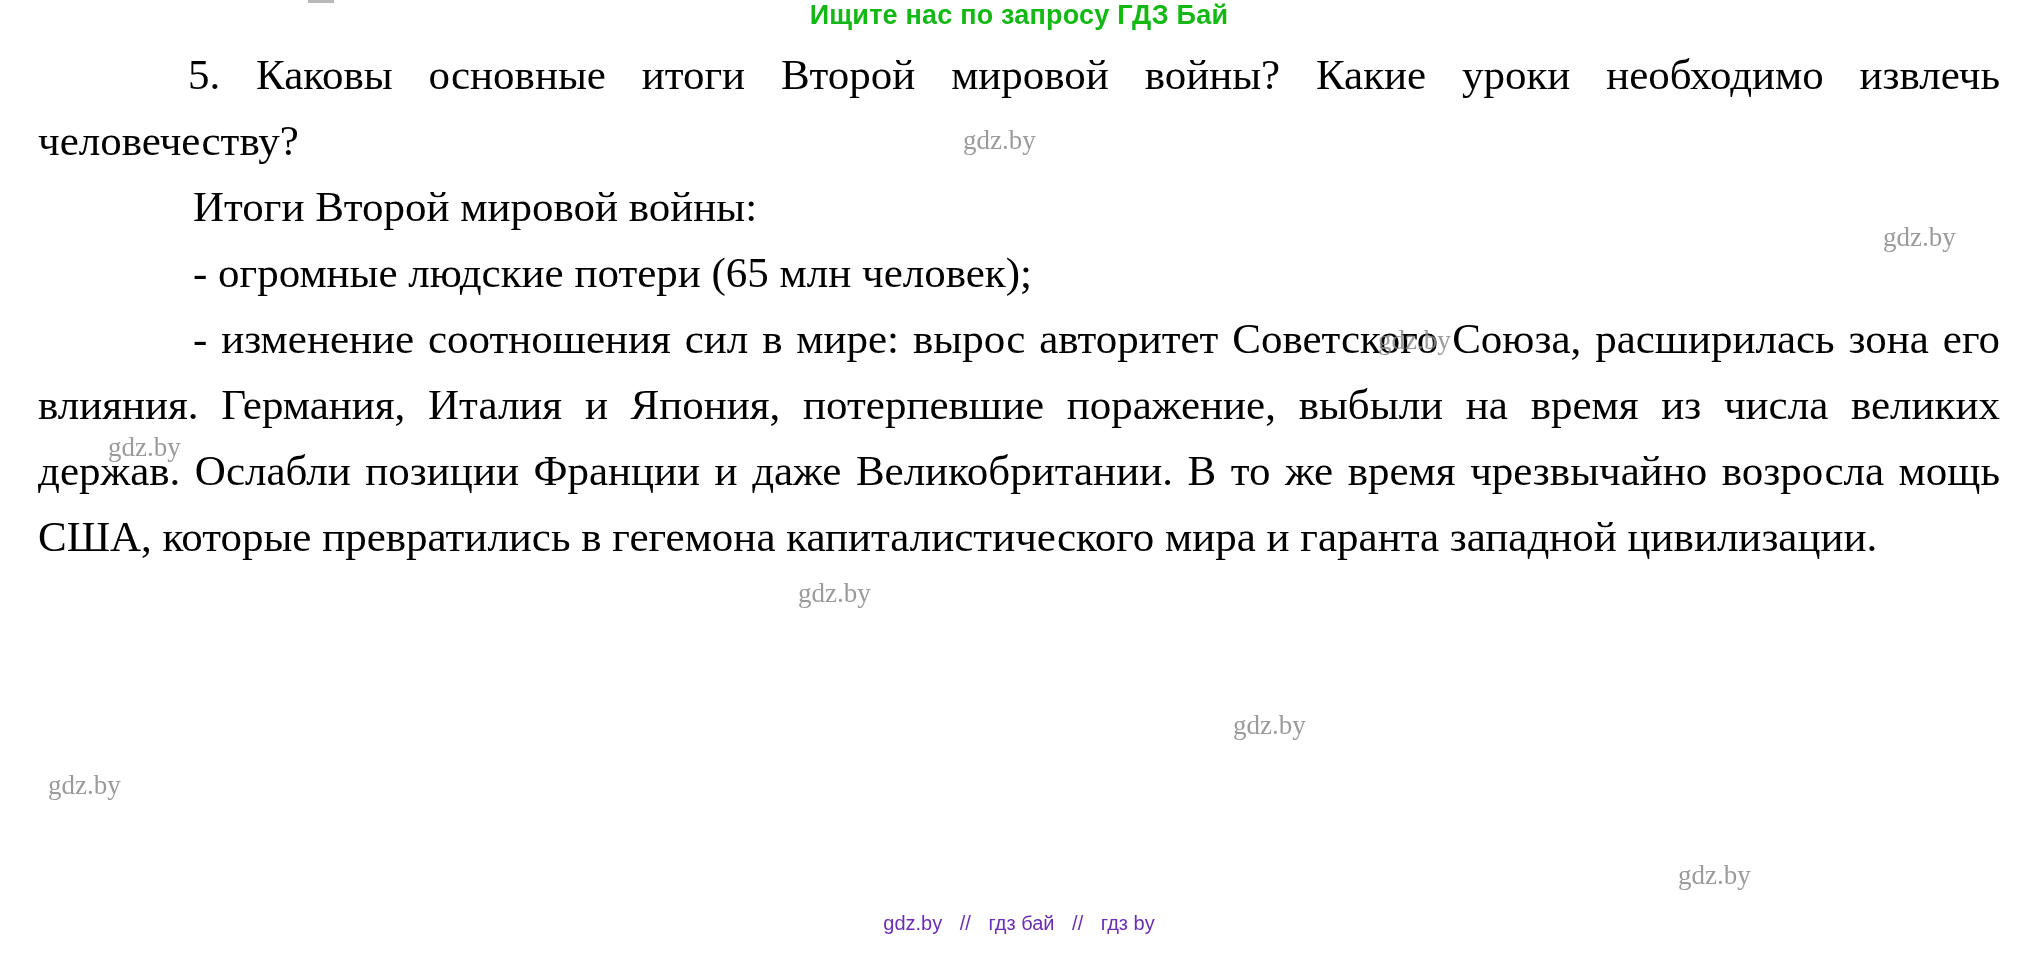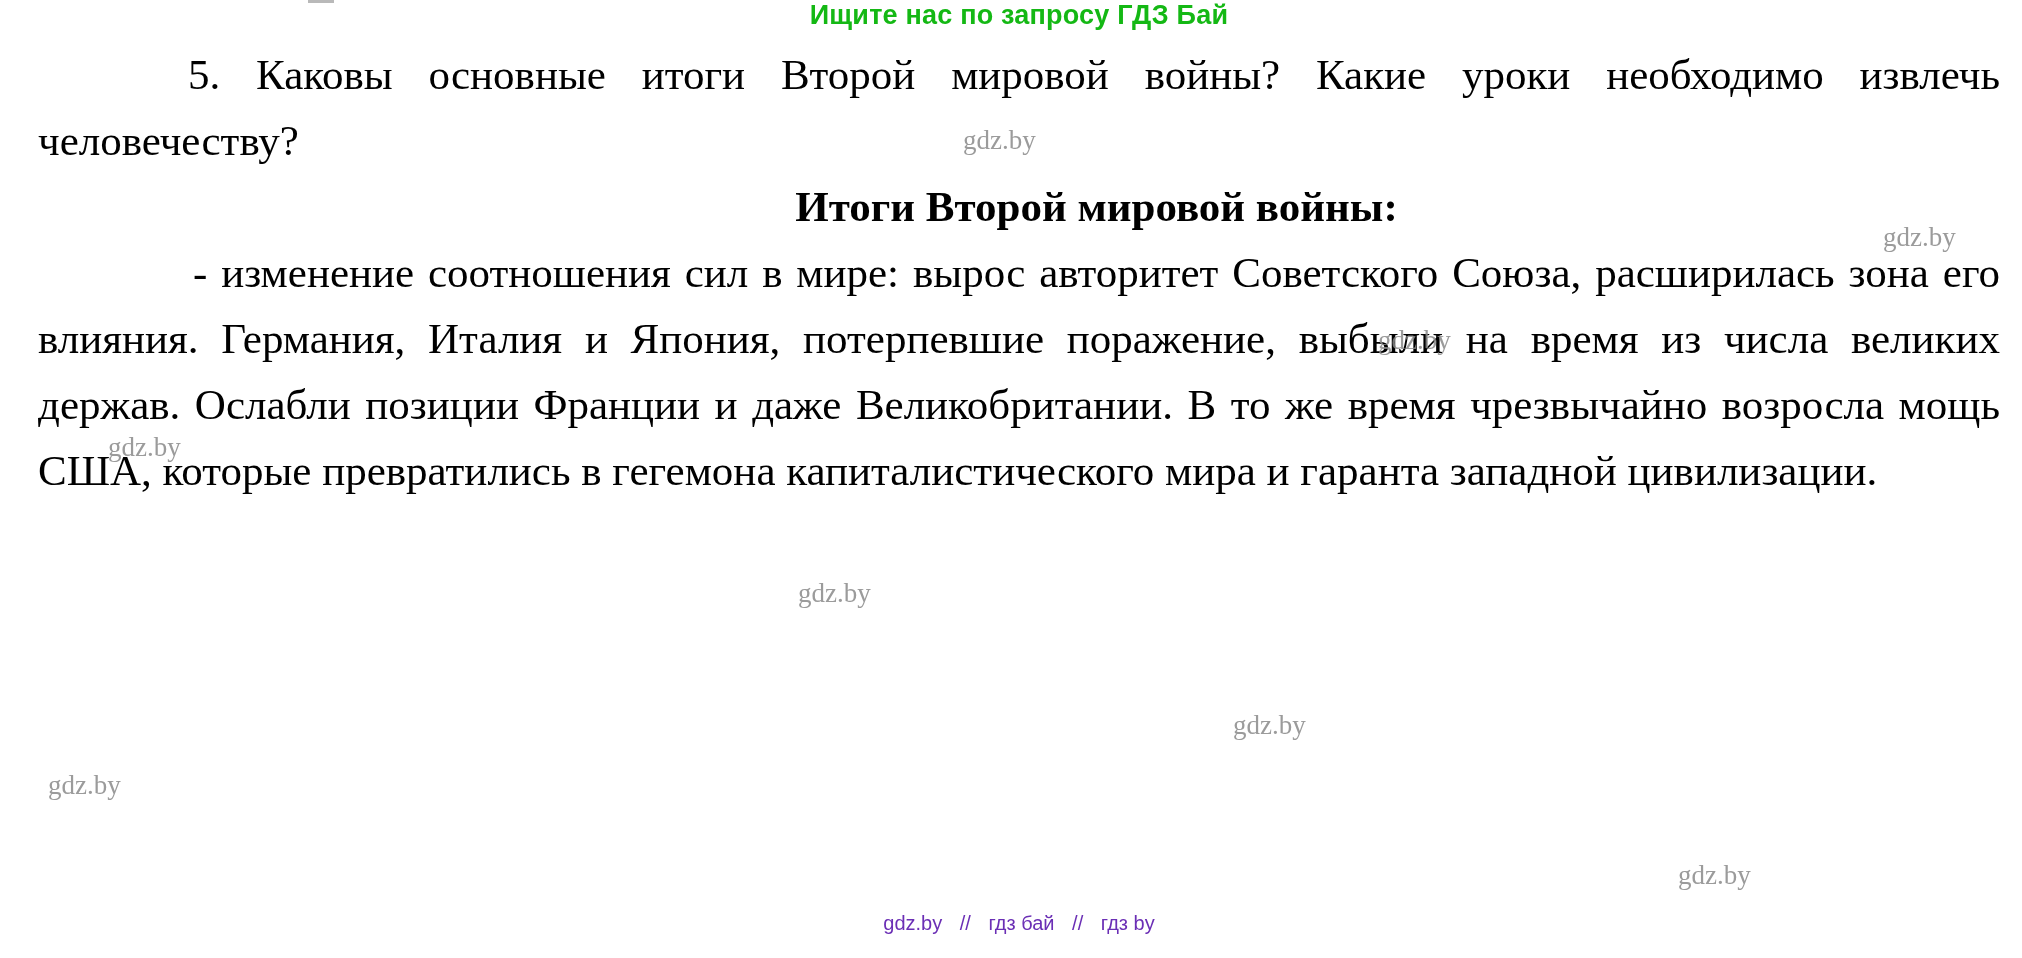--- a/index.html
+++ b/index.html
@@ -52,22 +52,21 @@
     text-align: justify;
     text-justify: inter-word;
   }
   .para.indent {
     text-indent: 150px;
   }
   .para.indent-small {
     text-indent: 155px;
   }
   .nojust {
-    text-align: center;
-    font-weight: bold;
+    text-align: left;
   }
 
   
   .wm {
     position: absolute;
     font-family: "Liberation Serif", serif;
     color: #8a8a8a;
     font-size: 27px;
     white-space: nowrap;
     pointer-events: none;
@@ -113,20 +112,21 @@
 
   <div class="top-banner">Ищите нас по запросу ГДЗ Бай</div>
 
   <div class="content">
 
     <p class="para indent">5. Каковы основные итоги Второй мировой войны? Какие уроки необходимо извлечь человечеству?</p>
 
     <p class="para indent-small nojust">Итоги Второй мировой войны:</p>
 
 
+    <p class="para indent-small nojust">- огромные людские потери (65 млн человек);</p>
 
     <p class="para indent-small">- изменение соотношения сил в мире: вырос авторитет Советского Союза, расширилась зона его влияния. Германия, Италия и Япония, потерпевшие поражение, выбыли на время из числа великих держав. Ослабли позиции Франции и даже Великобритании. В то же время чрезвычайно возросла мощь США, которые превратились в гегемона капиталистического мира и гаранта западной цивилизации.</p>
 
 
   </div>
 
   <div class="wm" style="left:955px; top:125px;">gdz.by</div>
   <div class="wm" style="left:1875px; top:222px;">gdz.by</div>
   <div class="wm" style="left:1370px; top:325px;">gdz.by</div>
   <div class="wm" style="left:100px; top:432px;">gdz.by</div>

